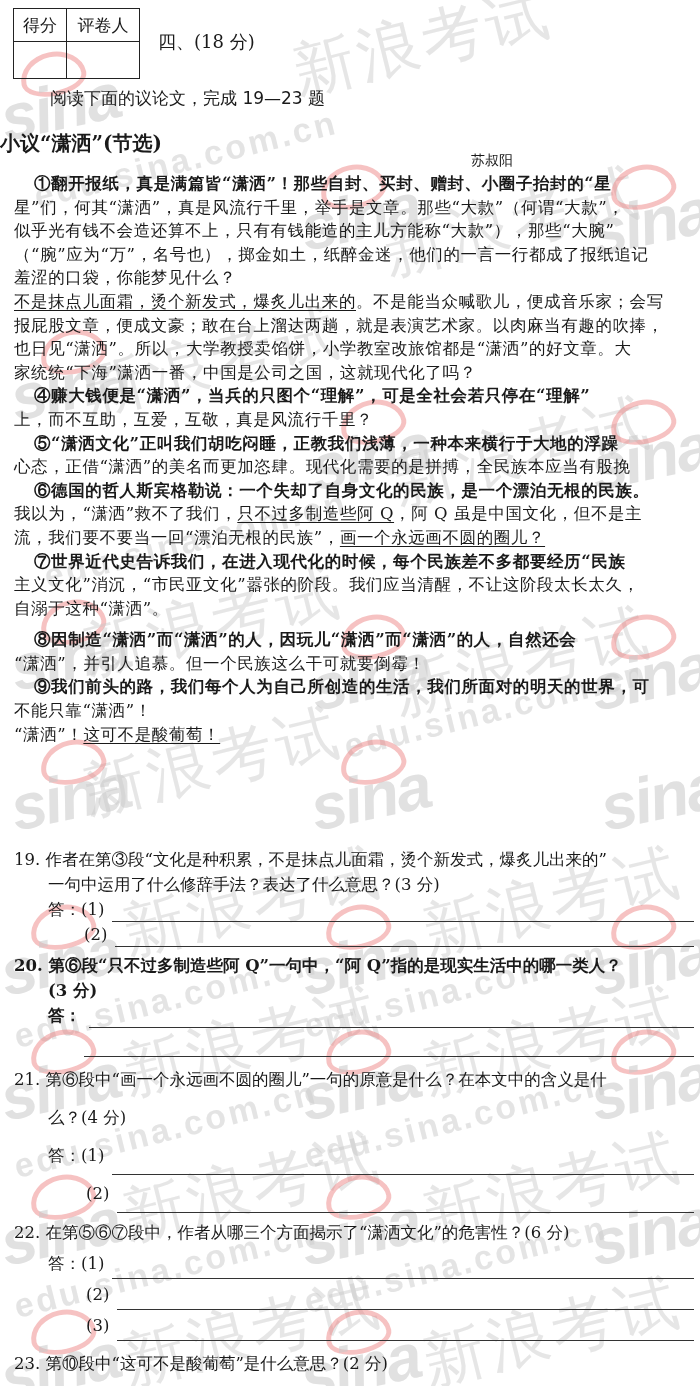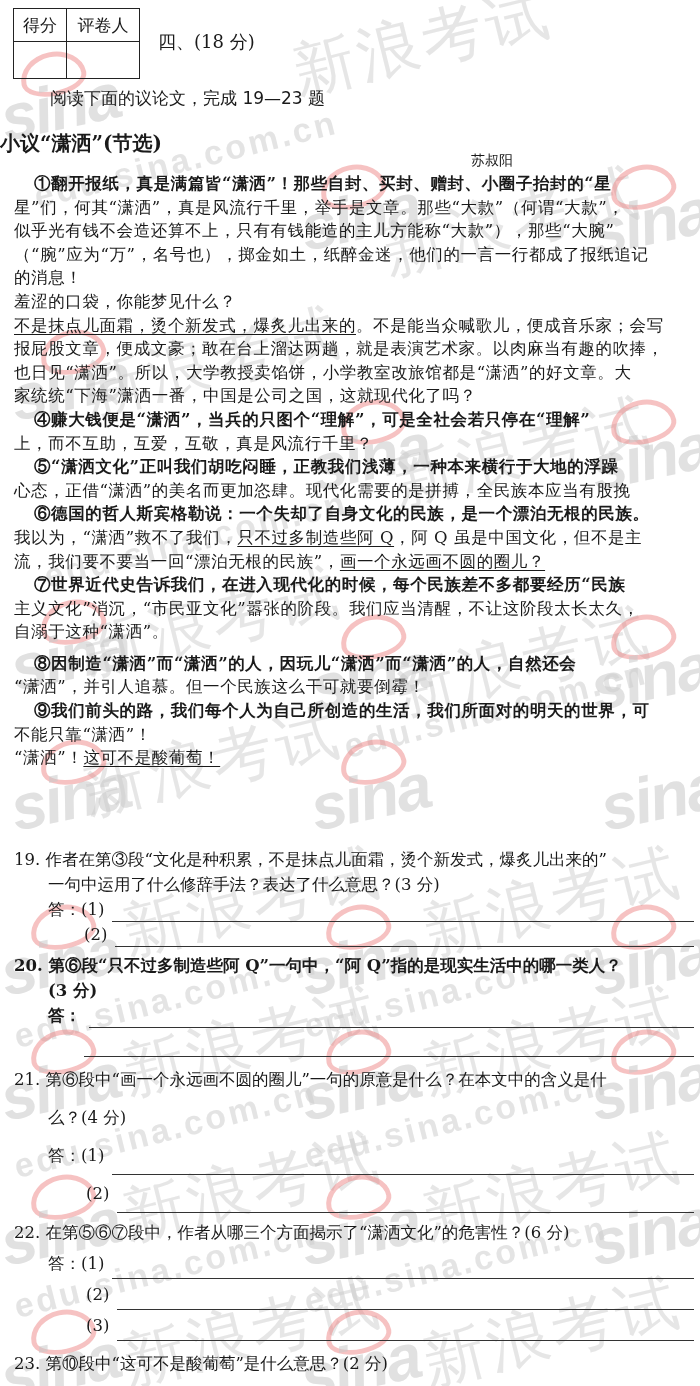--- a/index.html
+++ b/index.html
@@ -172,21 +172,20 @@
 
     <div class="title">小议“潇洒”(节选)</div>
     <div class="author">苏叔阳</div>
 
     <div class="passage">
 
       <span class="line ind">①翻开报纸，真是满篇皆“潇洒”！那些自封、买封、赠封、小圈子抬封的“星</span>
       <span class="line">星”们，何其“潇洒”，真是风流行千里，举手是文章。那些“大款”（何谓“大款”，</span>
       <span class="line">似乎光有钱不会造还算不上，只有有钱能造的主儿方能称“大款”），那些“大腕”</span>
       <span class="line">（“腕”应为“万”，名号也），掷金如土，纸醉金迷，他们的一言一行都成了报纸追记</span>
-      <span class="line">的消息！</span>
 
       <span class="line">羞涩的口袋，你能梦见什么？</span>
 
       <span class="line"><span class="u">不是抹点儿面霜，烫个新发式，爆炙儿出来的</span><span>。不是能当众喊歌儿，便成音乐家；会写</span></span>
       <span class="line">报屁股文章，便成文豪；敢在台上溜达两趟，就是表演艺术家。以肉麻当有趣的吹捧，</span>
       <span class="line">也日见“潇洒”。所以，大学教授卖馅饼，小学教室改旅馆都是“潇洒”的好文章。大</span>
       <span class="line">家统统“下海”潇洒一番，中国是公司之国，这就现代化了吗？</span>
 
       <span class="line ind">④赚大钱便是“潇洒”，当兵的只图个“理解”，可是全社会若只停在“理解”</span>
       <span class="line">上，而不互助，互爱，互敬，真是风流行千里？</span>

